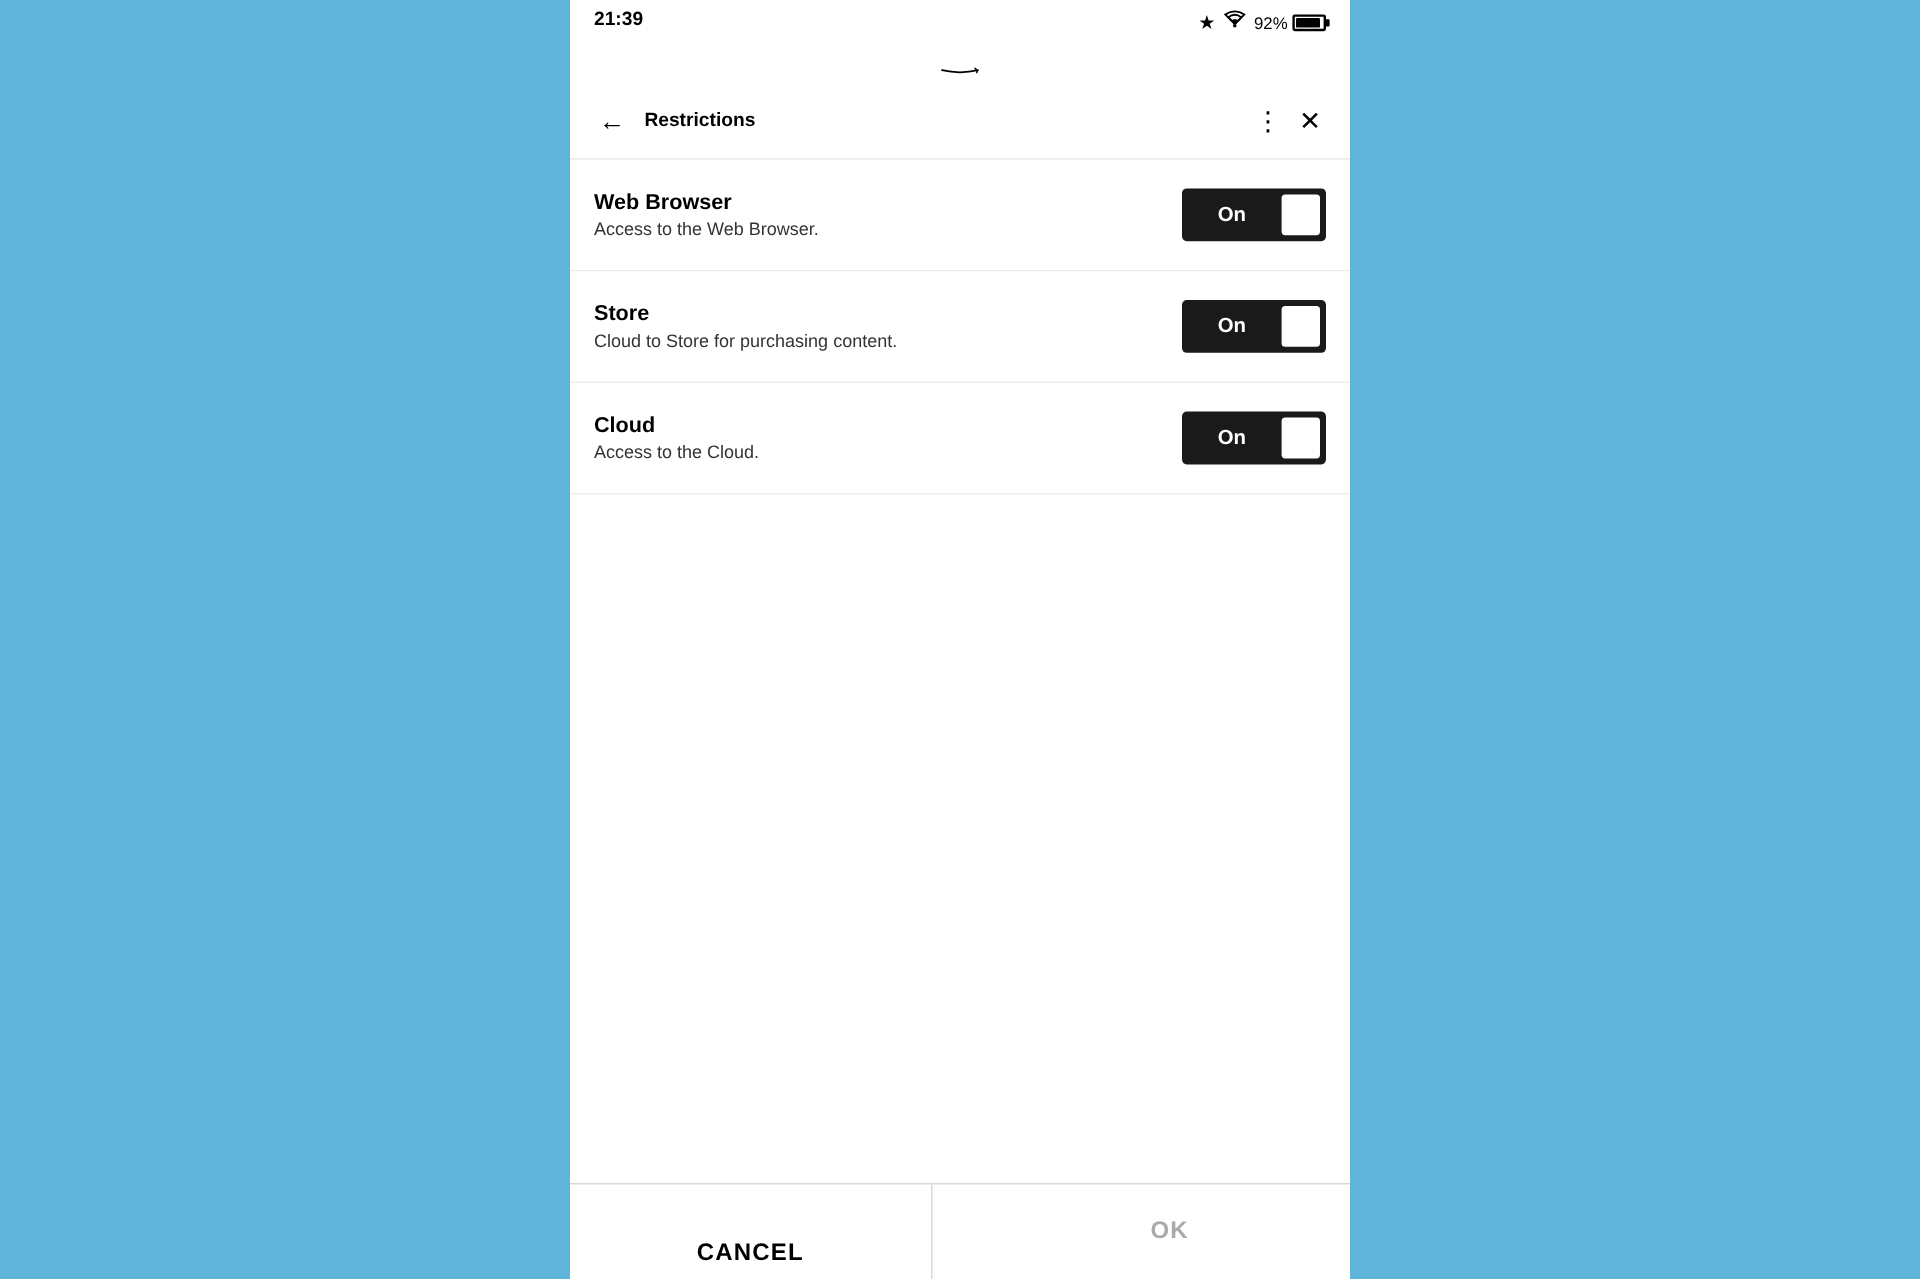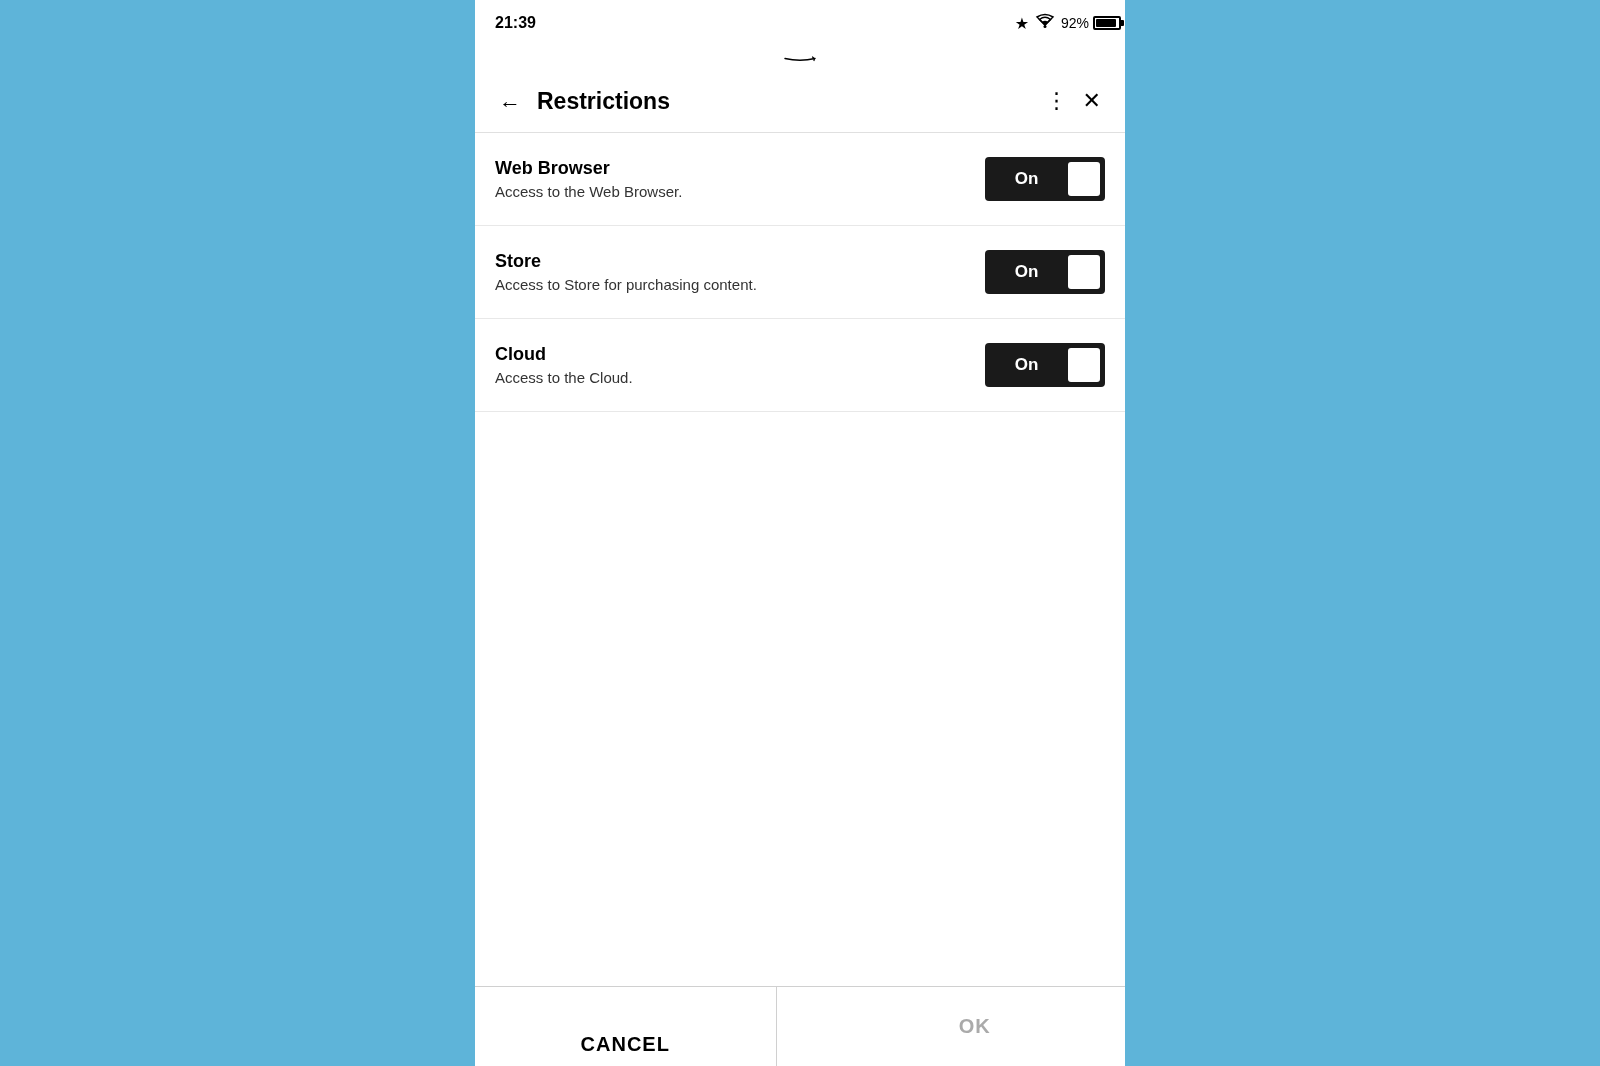--- a/index.html
+++ b/index.html
@@ -21,22 +21,22 @@
       display: flex;
       flex-direction: column;
       position: relative;
       margin: 0 auto;
     }
 
     
     .status-bar {
       display: flex;
       justify-content: space-between;
-      align-items: center;
-      padding: 8px 4px 6px 20px;
+      align-items: flex-start;
+      padding: 8px 20px 6px 20px;
       background: #ffffff;
       height: 44px;
     }
 
     .status-time {
       font-size: 16px;
       font-weight: 600;
       color: #000;
     }
 
@@ -124,21 +124,21 @@
     .back-button {
       font-size: 22px;
       color: #000;
       cursor: pointer;
       margin-right: 12px;
       padding: 4px;
     }
 
     .header-title {
       flex: 1;
-      font-size: 23px;
+      font-size: 16px;
       font-weight: 700;
       color: #000;
     }
 
     .header-more {
       font-size: 22px;
       color: #000;
       cursor: pointer;
       padding: 4px 10px;
       letter-spacing: 1px;
@@ -304,21 +304,21 @@
       </div>
       <div class="toggle-switch">
         <span class="toggle-on-label">On</span>
         <div class="toggle-thumb"></div>
       </div>
     </div>
 
     <div class="restriction-item">
       <div class="restriction-text">
         <div class="restriction-title">Store</div>
-        <div class="restriction-desc">Access to Store for purchasing content.</div>
+        <div class="restriction-desc">Cloud to Store for purchasing content.</div>
       </div>
       <div class="toggle-switch">
         <span class="toggle-on-label">On</span>
         <div class="toggle-thumb"></div>
       </div>
     </div>
 
     <div class="restriction-item">
       <div class="restriction-text">
         <div class="restriction-title">Cloud</div>

